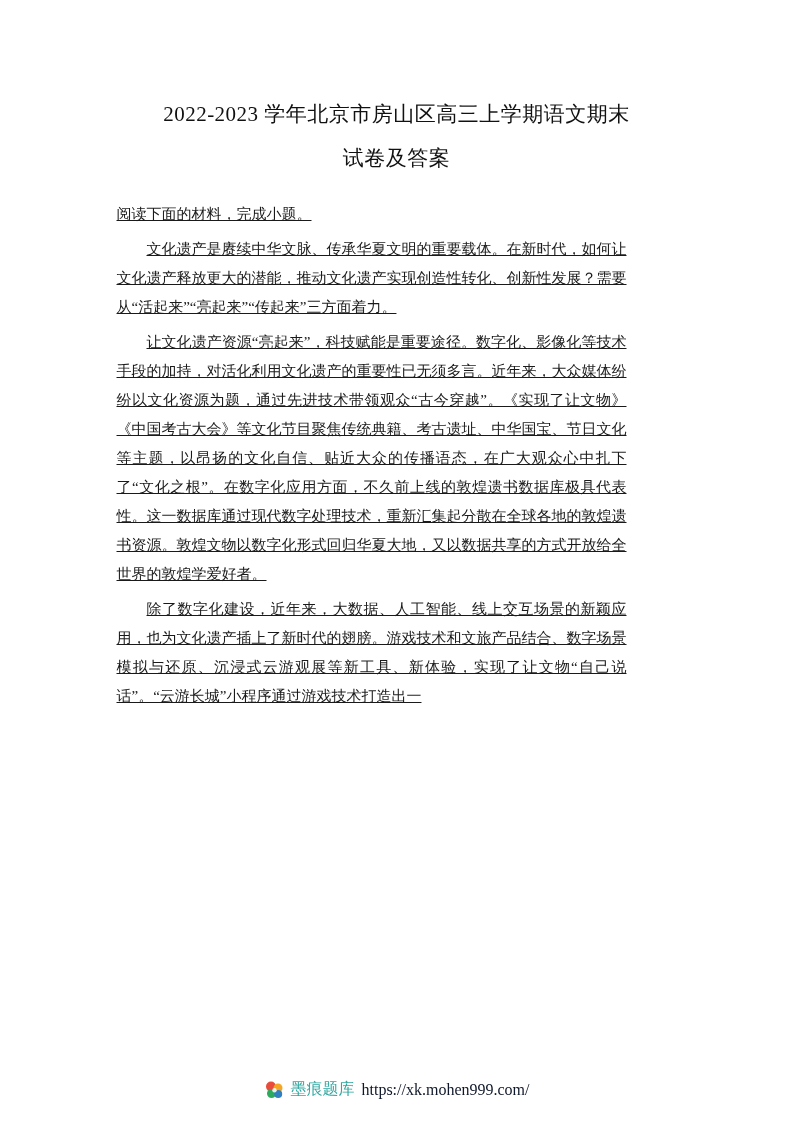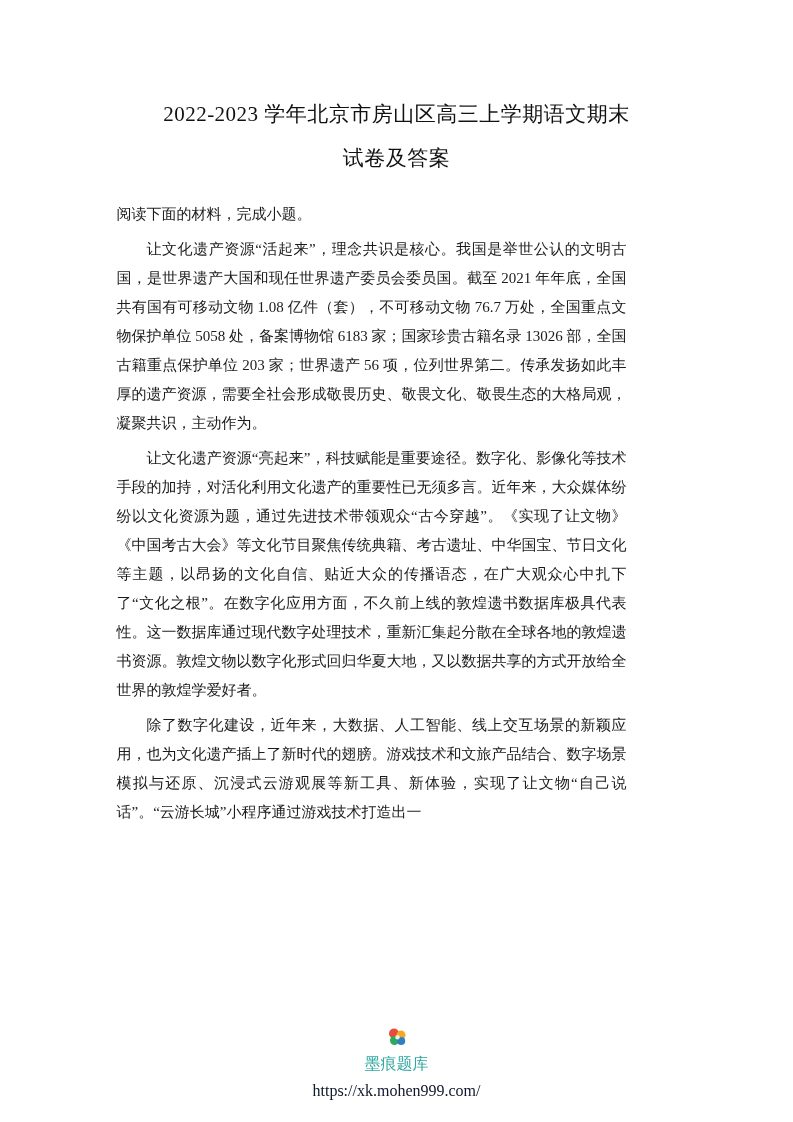--- a/index.html
+++ b/index.html
@@ -19,20 +19,21 @@
     padding: 92px 110px 14px 110px;
     text-align: center;
     font-size: 21px;
     font-weight: 400;
     line-height: 44px;
     letter-spacing: 0.5px;
     color: #111111;
   }
   .doc-body {
     padding: 6px 118px 0 68px;
+    text-decoration: underline;
   }
   .doc-body p {
     margin: 0 0 6px 0;
     font-size: 15px;
     line-height: 29px;
     text-align: justify;
     text-indent: 2em;
     color: #1a1a1a;
     word-break: break-all;
   }
@@ -43,21 +44,20 @@
     position: absolute;
     left: 0;
     right: 0;
     bottom: 22px;
     display: flex;
     justify-content: center;
     align-items: center;
     gap: 7px;
     font-size: 16px;
     color: #2fa7a0;
-    flex-direction: column;
   }
   .footer .logo {
     display: inline-flex;
     width: 20px;
     height: 20px;
   }
   .footer .logo svg { width: 100%; height: 100%; }
   .footer-site { color: #2fa7a0; }
   .footer-url {
     color: #0f172a;
@@ -66,21 +66,21 @@
 </style>
 </head>
 <body>
 
 <div class="page">
 
   <h1 class="doc-title">2022-2023 学年北京市房山区高三上学期语文期末试卷及答案</h1>
 
   <div class="doc-body">
     <p class="no-indent">阅读下面的材料，完成小题。</p>
-    <p>让文化遗产资源“活起来”，理念共识是核心。我国是举世公认的文明古国，是世界遗产大国和现任世界遗产委员会委员国。截至 2021 年年底，全国共有国有可移动文物 1.08 亿件（套），不可移动文物 76.7 万处，全国重点文物保护单位 5058 处，备案博物馆 6183 家；国家珍贵古籍名录 13026 部，全国古籍重点保护单位 203 家；世界遗产 56 项，位列世界第二。传承发扬如此丰厚的遗产资源，需要全社会形成敬畏历史、敬畏文化、敬畏生态的大格局观，凝聚共识，主动作为。</p>
+    <p>文化遗产是赓续中华文脉、传承华夏文明的重要载体。在新时代，如何让文化遗产释放更大的潜能，推动文化遗产实现创造性转化、创新性发展？需要从“活起来”“亮起来”“传起来”三方面着力。</p>
     <p>让文化遗产资源“亮起来”，科技赋能是重要途径。数字化、影像化等技术手段的加持，对活化利用文化遗产的重要性已无须多言。近年来，大众媒体纷纷以文化资源为题，通过先进技术带领观众“古今穿越”。《实现了让文物》《中国考古大会》等文化节目聚焦传统典籍、考古遗址、中华国宝、节日文化等主题，以昂扬的文化自信、贴近大众的传播语态，在广大观众心中扎下了“文化之根”。在数字化应用方面，不久前上线的敦煌遗书数据库极具代表性。这一数据库通过现代数字处理技术，重新汇集起分散在全球各地的敦煌遗书资源。敦煌文物以数字化形式回归华夏大地，又以数据共享的方式开放给全世界的敦煌学爱好者。</p>
     <p>除了数字化建设，近年来，大数据、人工智能、线上交互场景的新颖应用，也为文化遗产插上了新时代的翅膀。游戏技术和文旅产品结合、数字场景模拟与还原、沉浸式云游观展等新工具、新体验，实现了让文物“自己说话”。“云游长城”小程序通过游戏技术打造出一</p>
   </div>
 
   <div class="footer">
     <span class="logo">
       <svg viewBox="0 0 20 20" xmlns="http://www.w3.org/2000/svg" aria-hidden="true">
         <circle cx="7" cy="6.5" r="5" fill="#e74c3c"></circle>
         <circle cx="14" cy="8" r="4.5" fill="#f5a623"></circle>
         <circle cx="7.5" cy="13.5" r="4.5" fill="#2eaa5e"></circle>

